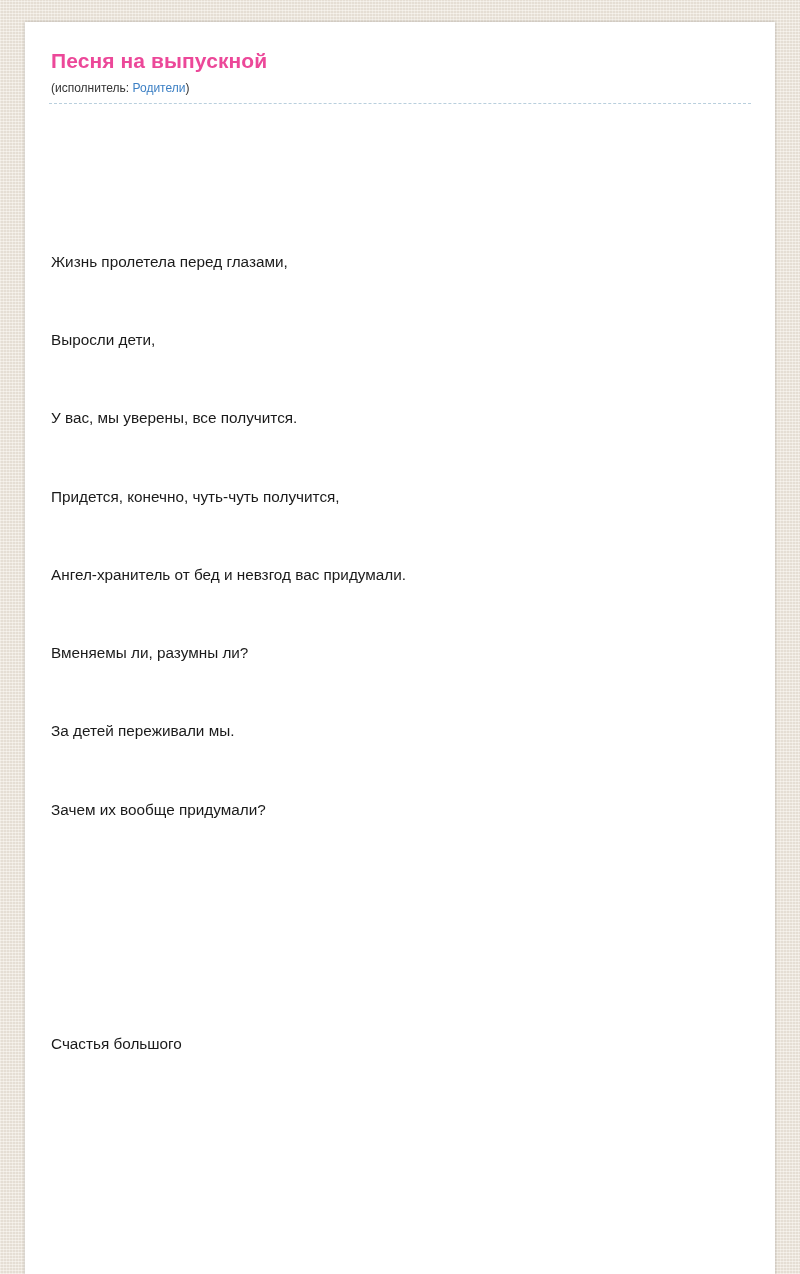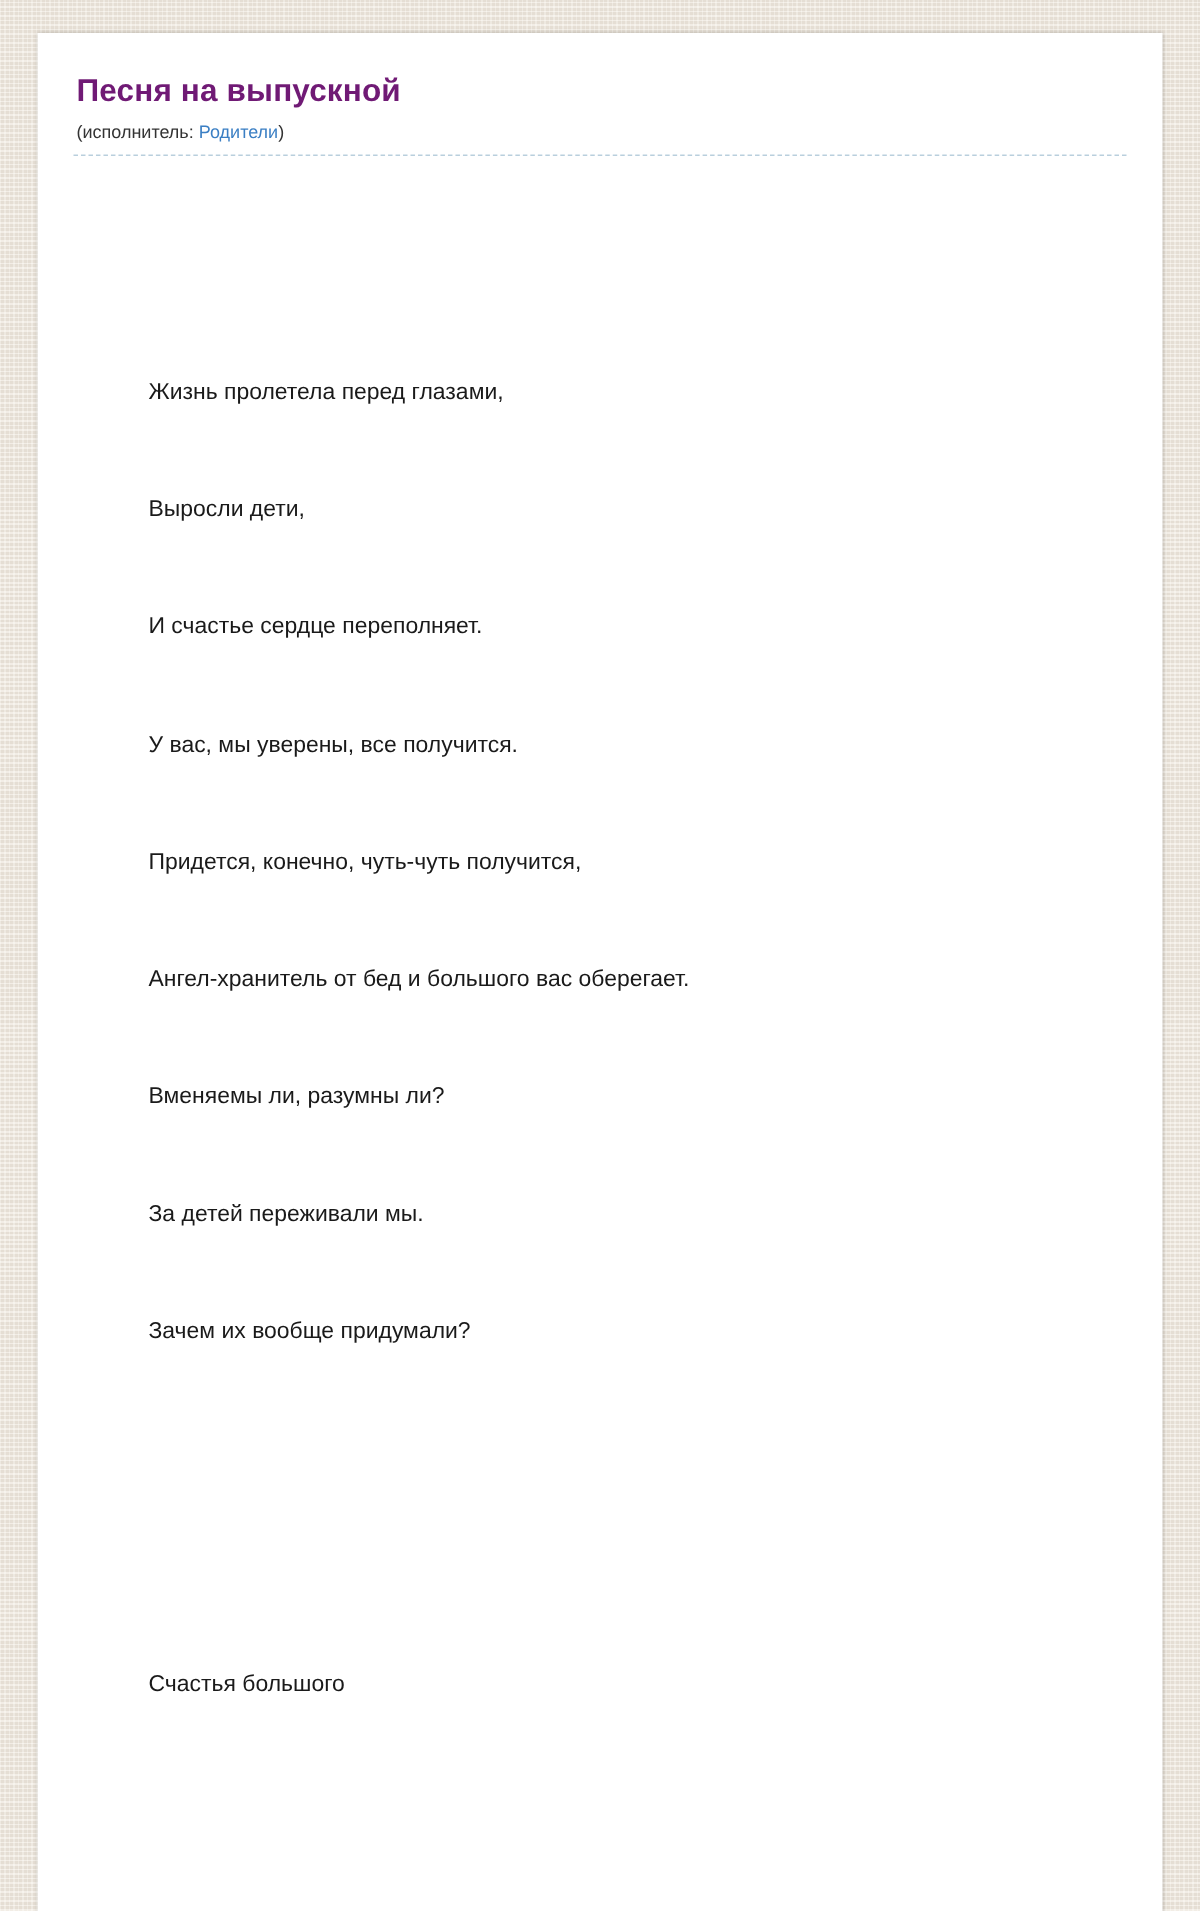--- a/index.html
+++ b/index.html
@@ -29,21 +29,21 @@
     top: 22px;
     width: 750px;
     min-height: 1230px;
     background: #ffffff;
     box-shadow: 0 0 3px rgba(0,0,0,0.22);
     box-sizing: border-box;
     padding: 26px 24px 30px 24px;
     z-index: 2;
   }
   .song-title {
-    color: #701a75;
+    color: #ec4899;
     font-size: 21px;
     font-weight: bold;
     line-height: 1.2;
     margin: 0 0 8px 2px;
     letter-spacing: 0.1px;
   }
   .performer-line {
     font-size: 12px;
     color: #333333;
     margin: 0 0 6px 2px;
@@ -67,43 +67,41 @@
     white-space: pre-wrap;
   }
   .lyrics .stanza {
     margin: 0 0 26px 0;
   }
   .lyrics .stanza:last-child {
     margin-bottom: 0;
   }
   .line {
     display: block;
-    margin-left: 48px;
   }
 </style>
 </head>
 <body>
 
 <div class="page-sheet">
 
   <h1 class="song-title">Песня на выпускной</h1>
 
   <div class="performer-line"><span>(исполнитель: </span><a class="performer-link" href="#">Родители</a><span>)</span></div>
 
   <hr class="divider">
 
   <div class="lyrics">
 
     <div class="stanza">
       <span class="line">Жизнь пролетела перед глазами,</span>
       <span class="line">Выросли дети,</span>
-      <span class="line">И счастье сердце переполняет.</span>
       <span class="line">У вас, мы уверены, все получится.</span>
       <span class="line">Придется, конечно, чуть-чуть получится,</span>
-      <span class="line">Ангел-хранитель от бед и большого вас оберегает.</span>
+      <span class="line">Ангел-хранитель от бед и невзгод вас придумали.</span>
       <span class="line">Вменяемы ли, разумны ли?</span>
       <span class="line">За детей переживали мы.</span>
       <span class="line">Зачем их вообще придумали?</span>
     </div>
 
     <div class="stanza">
       <span class="line">Счастья большого</span>
       
       
       

